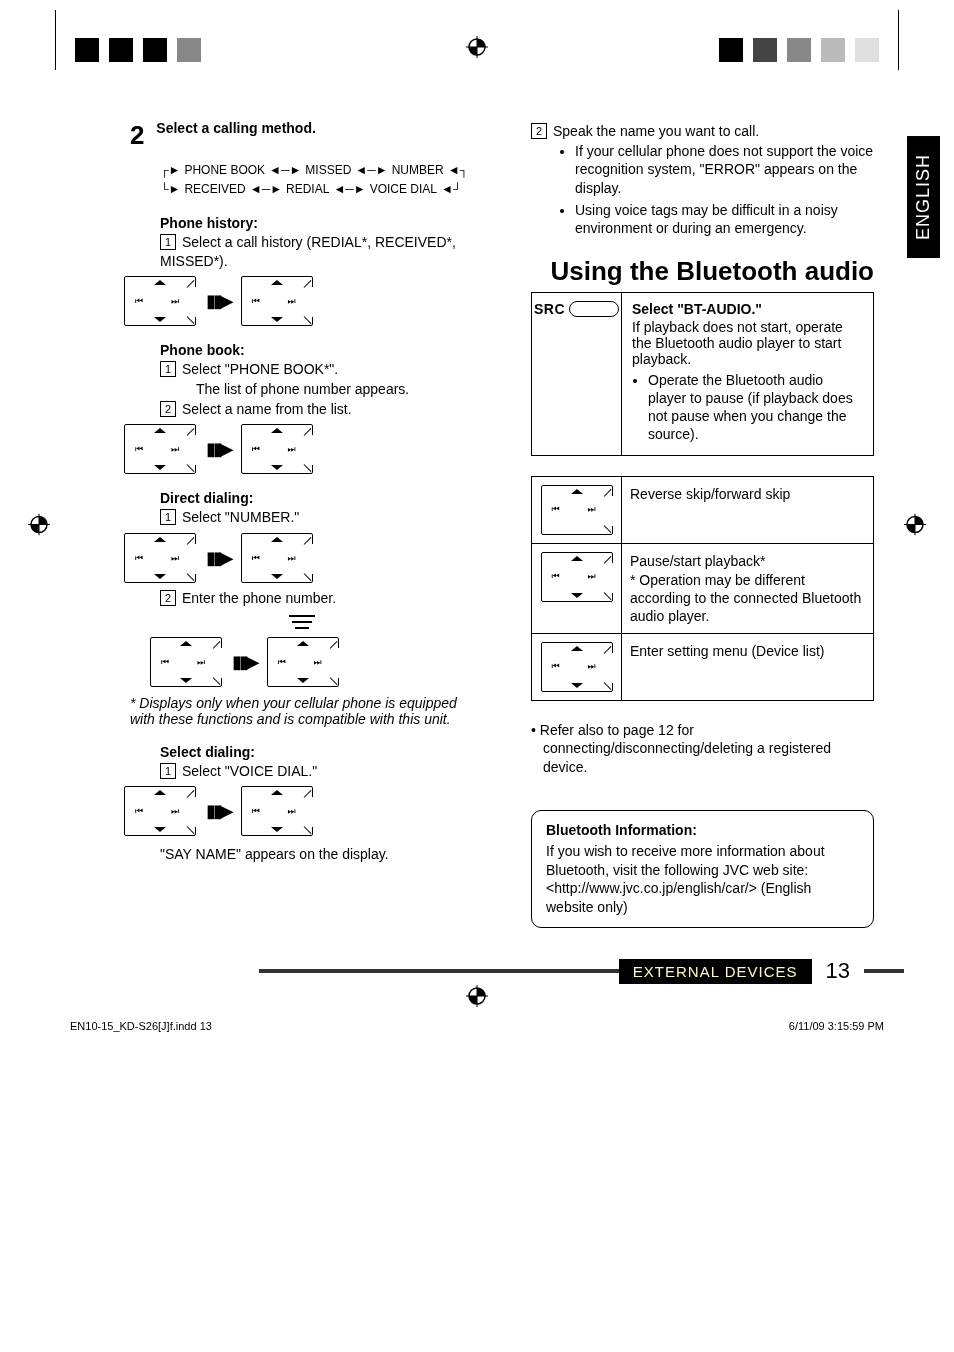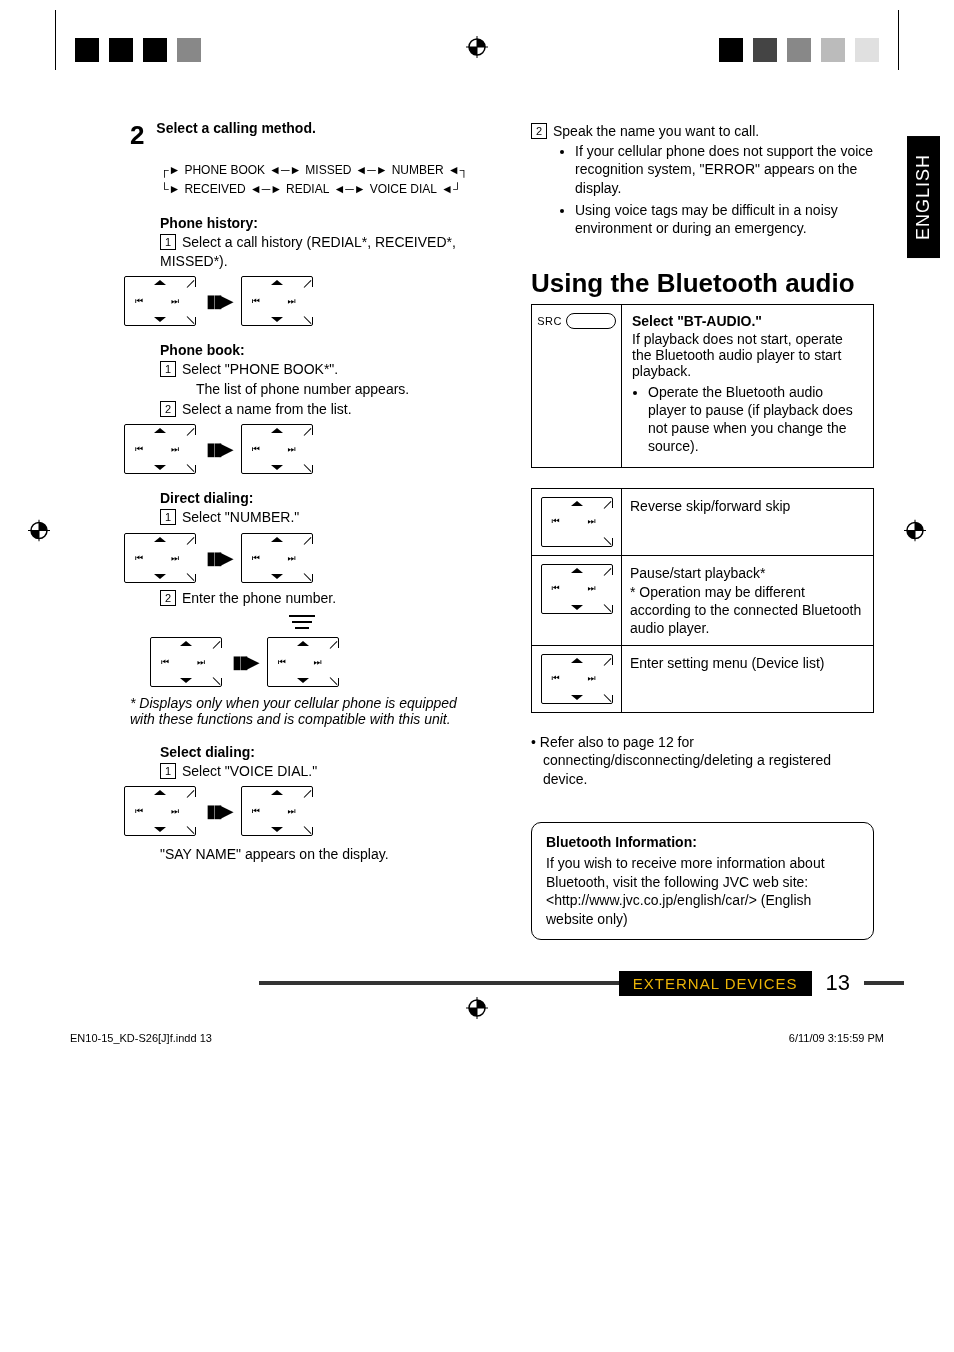--- a/index.html
+++ b/index.html
@@ -70,38 +70,38 @@
   .section-title { font-size: 26px; font-weight: 700; line-height: 1.1; margin-bottom: 6px; }
   .section-title .underline { display: flex; align-items: center; }
   .section-title .uline { flex: 1; height: 6px; background: #333; margin-left: 6px; margin-top: 8px; position: relative; }
   .section-title .uline::before { content: ""; position: absolute; left: -6px; top: -2px; bottom: -2px; width: 6px; background: #333; }
 
   .infobox { border: 1px solid #000; margin-top: 6px; }
   .infobox-row { display: flex; }
   .infobox-left { width: 90px; border-right: 1px solid #000; padding: 8px; display: flex; align-items: flex-start; justify-content: center; }
   .infobox-right { flex: 1; padding: 8px 10px; }
   .src-pill { border: 1.5px solid #000; border-radius: 10px; width: 50px; height: 16px; }
-  .src-label { font-size: 11px; font-weight: 400; margin-right: 4px; letter-spacing: 0.5px; }
+  .src-label { font-size: 14px; font-weight: 700; margin-right: 4px; letter-spacing: 0.5px; }
   .src-wrap { display: flex; align-items: center; }
 
   table.ctrl-table { border-collapse: collapse; width: 100%; margin-top: 20px; }
   table.ctrl-table td { border: 1px solid #000; padding: 8px; vertical-align: top; font-size: 14px; line-height: 1.3; }
   table.ctrl-table td.icon-cell { width: 90px; text-align: center; }
 
   .note-after { margin-top: 20px; line-height: 1.3; padding-left: 12px; text-indent: -12px; }
 
   .btbox { border: 1.5px solid #000; border-radius: 10px; padding: 10px 14px; margin-top: 34px; line-height: 1.35; }
   .btbox .bt-title { font-weight: 700; margin-bottom: 2px; }
 
   .lang-tab { position: absolute; right: 14px; top: 136px; background: #000; color: #fff; writing-mode: vertical-rl; transform: rotate(180deg); padding: 18px 6px; font-size: 18px; letter-spacing: 1px; }
 
   .page-footer { margin-top: 30px; }
   .footer-bar { display: flex; align-items: center; justify-content: flex-end; }
   .footer-line { flex: 1; height: 4px; background: #333; margin-right: 0; max-width: 360px; }
-  .footer-chip { background: #000; color: #eab308; padding: 4px 14px; font-size: 15px; letter-spacing: 1px; }
+  .footer-chip { background: #000; color: #fef9c3; padding: 4px 14px; font-size: 15px; letter-spacing: 1px; }
   .footer-num { font-size: 22px; padding: 0 14px; }
   .footer-line2 { width: 40px; height: 4px; background: #333; }
 
   .imprint { display: flex; justify-content: space-between; font-size: 11px; color: #000; margin-top: 36px; padding: 0 20px; }
 </style>
 </head>
 <body>
 
 <div class="page">
 
@@ -302,21 +302,21 @@
       </div>
     </div>
 
     <div class="col col-right">
       <div class="para"><span class="boxednum">2</span><span>Speak the name you want to call.</span></div>
       <ul class="bullets" style="margin-left:20px;">
         <li>If your cellular phone does not support the voice recognition system, "ERROR" appears on the display.</li>
         <li>Using voice tags may be difficult in a noisy environment or during an emergency.</li>
       </ul>
 
-      <div class="section-title" style="margin-top:32px;">
+      <div class="section-title" style="margin-top:20px;text-align:right;">
         <div>Using the Bluetooth audio</div>
       </div>
 
       <div class="infobox">
         <div class="infobox-row">
           <div class="infobox-left">
             <div class="src-wrap">
               <span class="src-label">SRC</span>
               <span class="src-pill"></span>
             </div>

